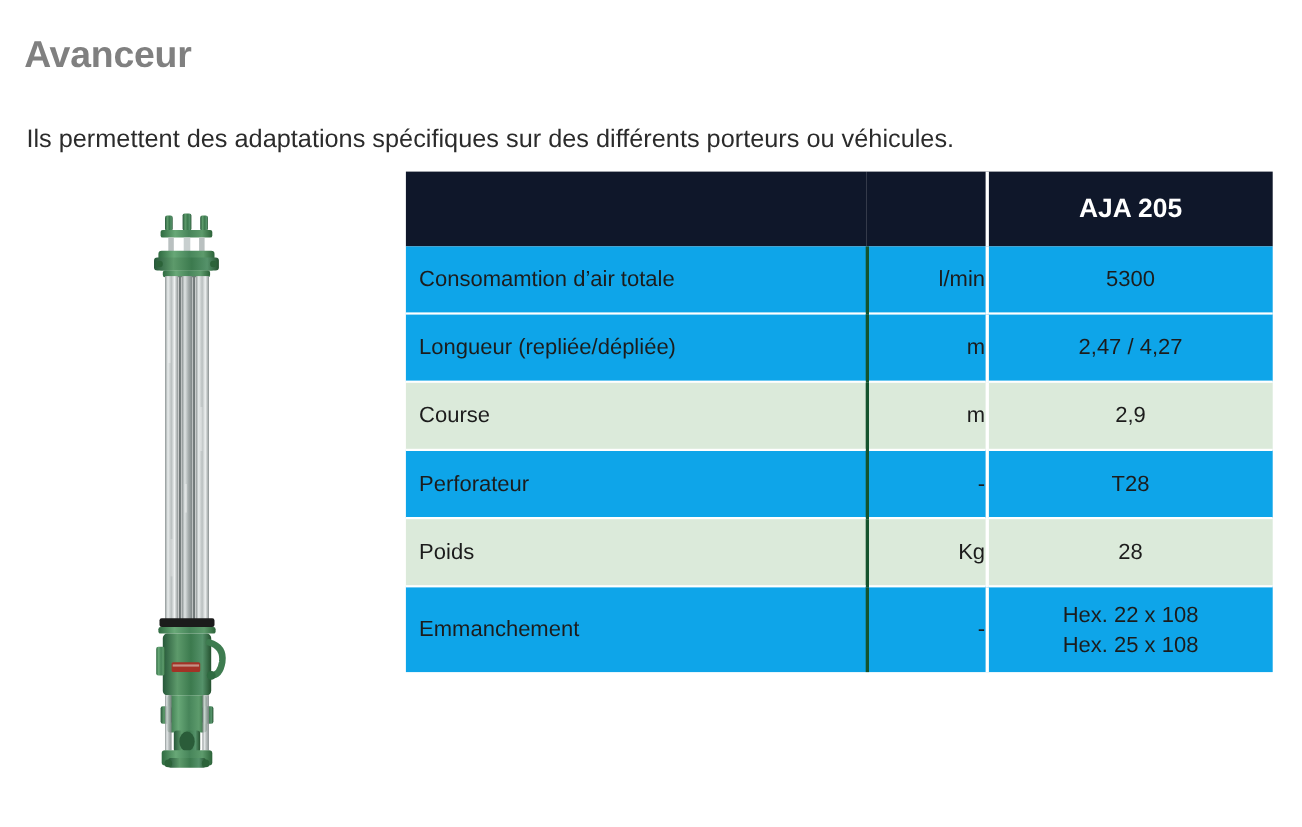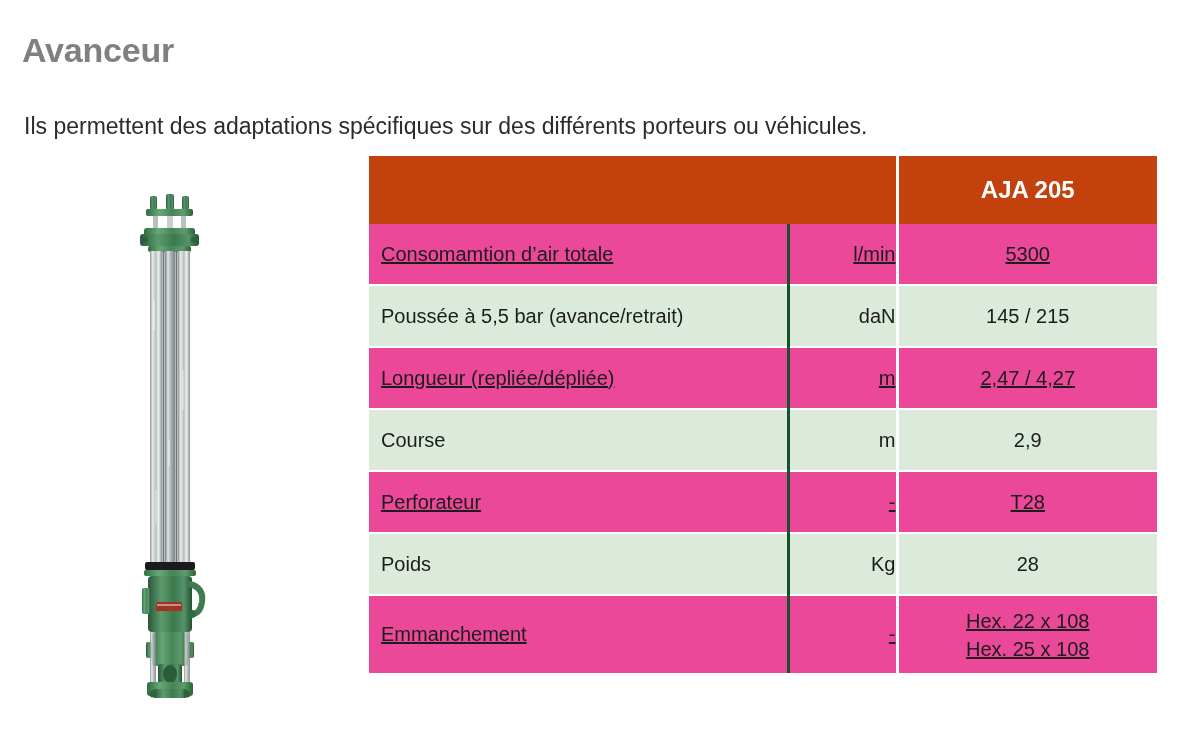--- a/index.html
+++ b/index.html
@@ -65,21 +65,21 @@
     width: 788px;
     border-collapse: collapse;
     table-layout: fixed;
     font-size: 20px;
   }
   #spec-table col.c-name  { width: 419px; }
   #spec-table col.c-unit  { width: 109px; }
   #spec-table col.c-value { width: 260px; }
 
   #spec-table thead th {
-    background: #c2410c;
+    background: #0f172a;
     color: #ffffff;
     height: 68px;
     padding: 0;
     font-weight: bold;
     font-size: 24px;
     border: none;
   }
   #spec-table thead th.th-blank { }
   #spec-table thead th.th-unit {
     border-right: 3px solid #ffffff;
@@ -89,21 +89,21 @@
   }
 
   #spec-table tbody td {
     padding: 0 0 0 0;
     height: 60px;
     border-bottom: 2px solid #ffffff;
     vertical-align: middle;
     color: #1c1c1c;
     font-size: 20px;
   }
-  #spec-table tbody tr.row-gray td { background: #ec4899; text-decoration: underline; }
+  #spec-table tbody tr.row-gray td { background: #0ea5e9; }
   #spec-table tbody tr.row-green td { background: #dbeada; }
 
   #spec-table tbody td.cell-name {
     padding-left: 12px;
     text-align: left;
   }
   #spec-table tbody td.cell-unit {
     text-align: right;
     border-left: 3px solid #14532d;
     border-right: 3px solid #ffffff;
@@ -233,27 +233,20 @@
     </tr>
   </thead>
   <tbody id="spec-body">
       <tr class="row-gray">
         <td class="cell-name">Consomamtion d’air totale</td>
         <td class="cell-unit">l/min</td>
         <td class="cell-value">
           <span class="value-line">5300</span>
         </td>
       </tr>
-      <tr class="row-green">
-        <td class="cell-name">Poussée à 5,5 bar (avance/retrait)</td>
-        <td class="cell-unit">daN</td>
-        <td class="cell-value">
-          <span class="value-line">145 / 215</span>
-        </td>
-      </tr>
       <tr class="row-gray">
         <td class="cell-name">Longueur (repliée/dépliée)</td>
         <td class="cell-unit">m</td>
         <td class="cell-value">
           <span class="value-line">2,47 / 4,27</span>
         </td>
       </tr>
       <tr class="row-green">
         <td class="cell-name">Course</td>
         <td class="cell-unit">m</td>

